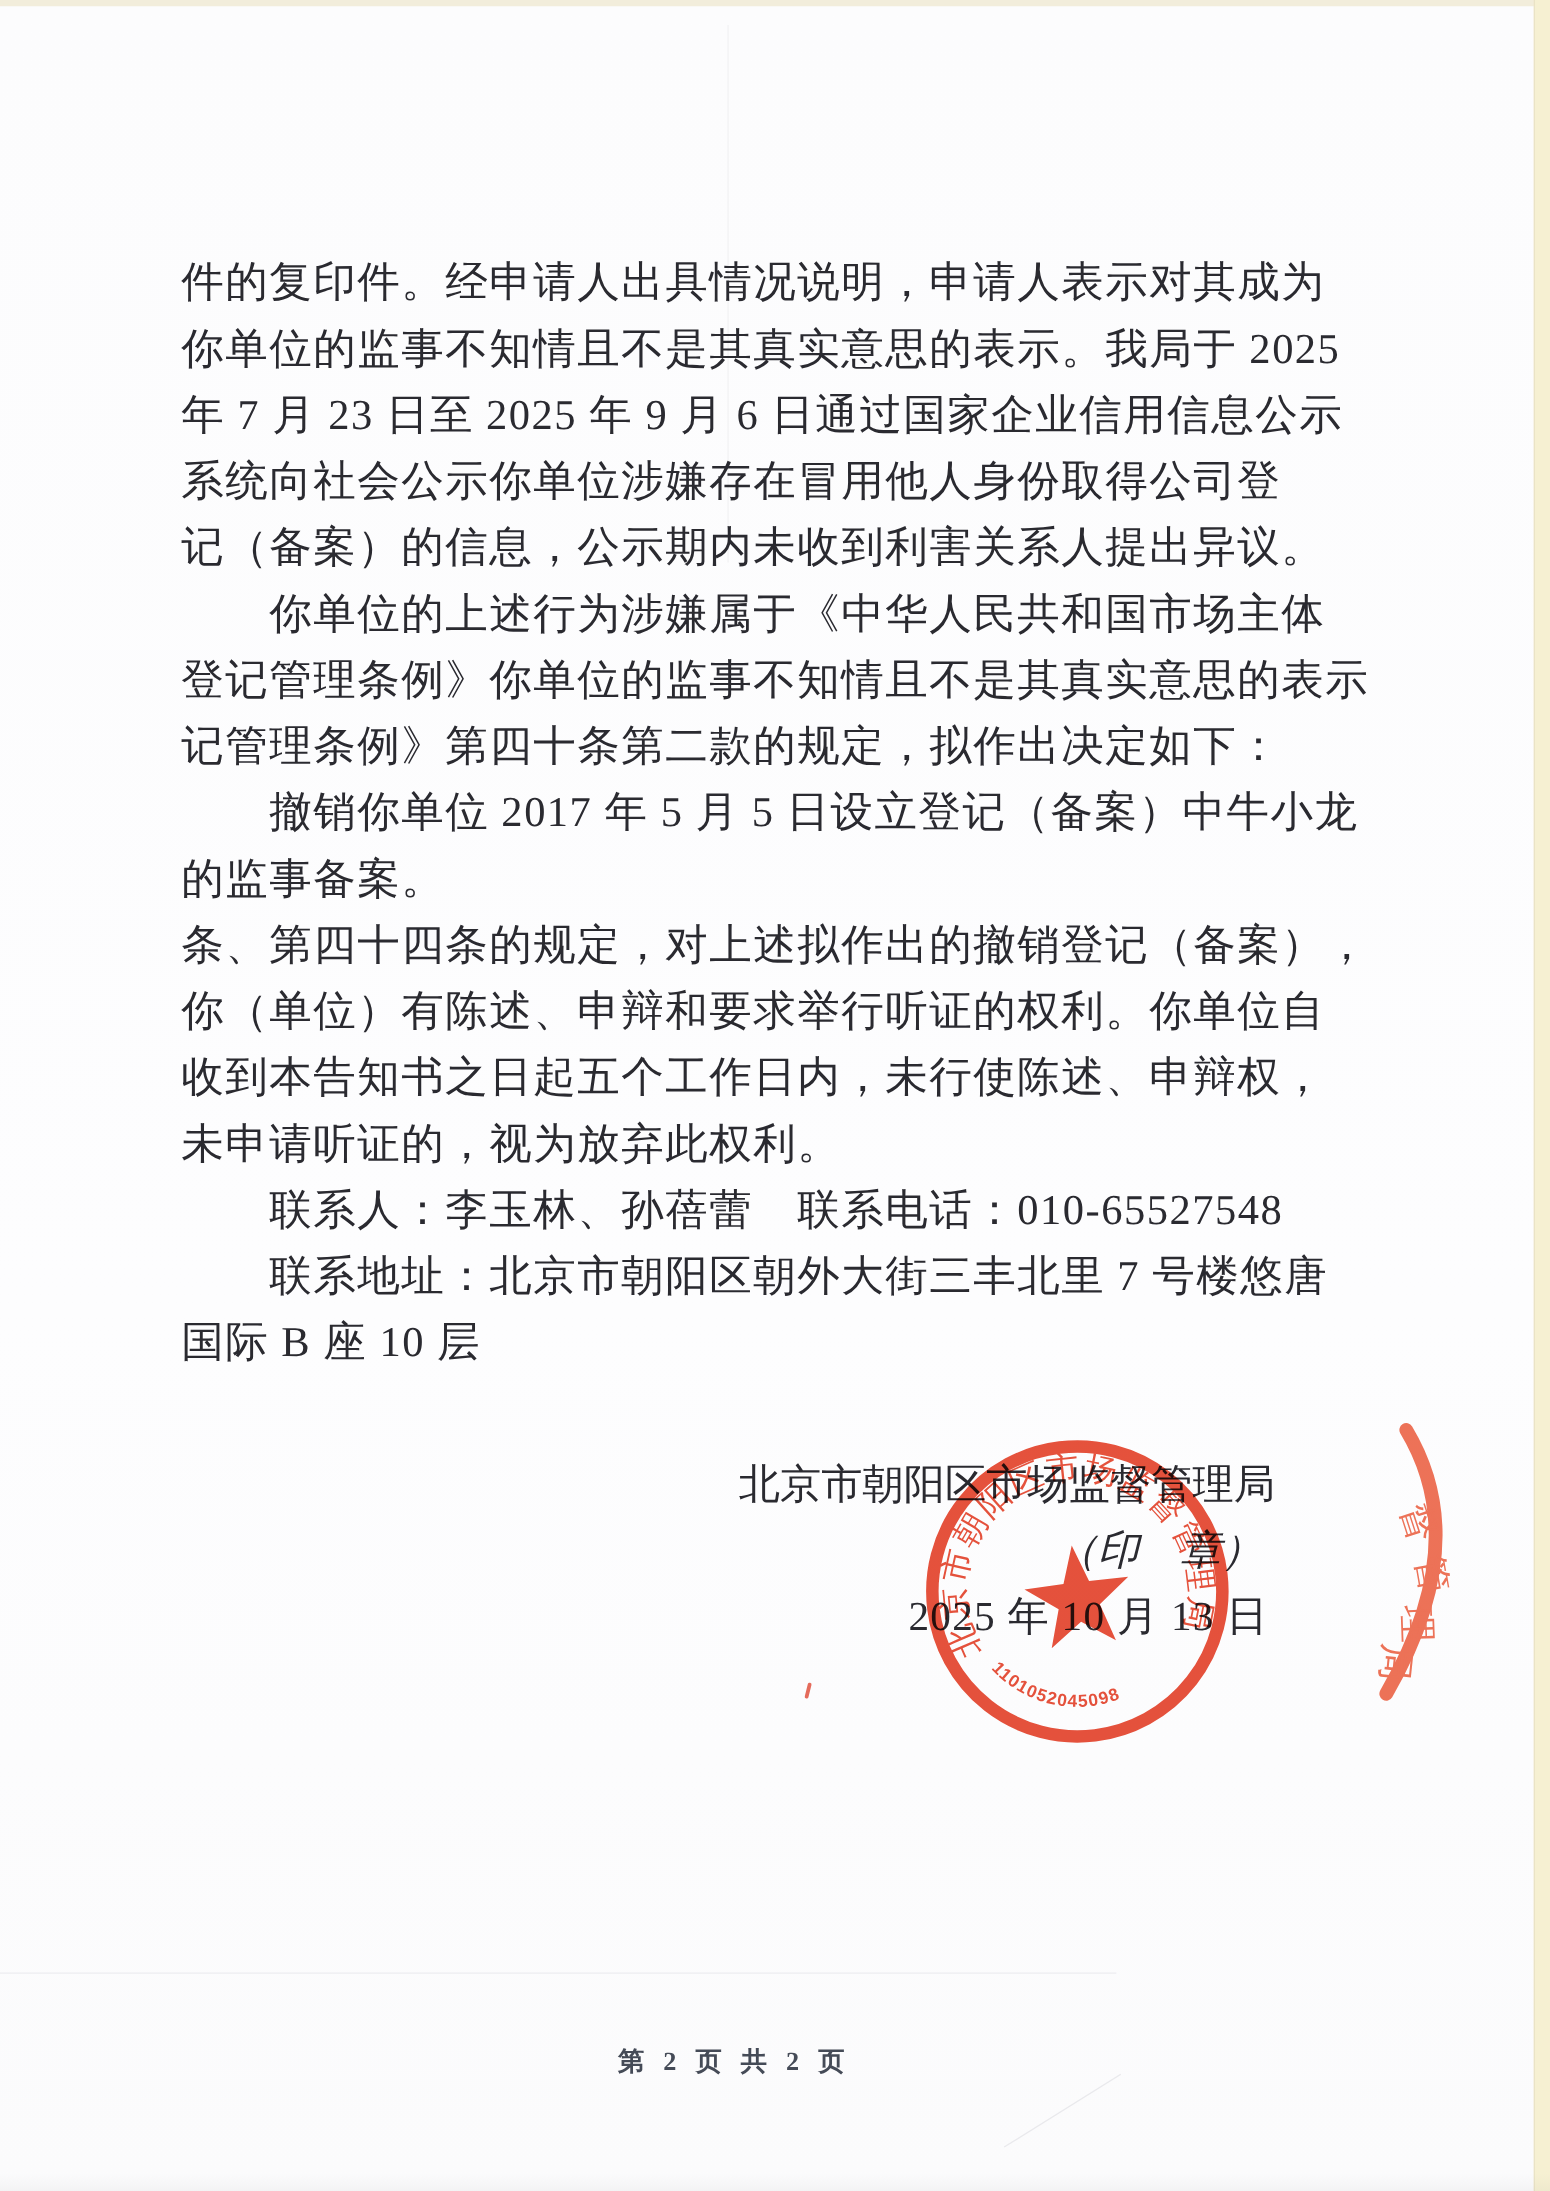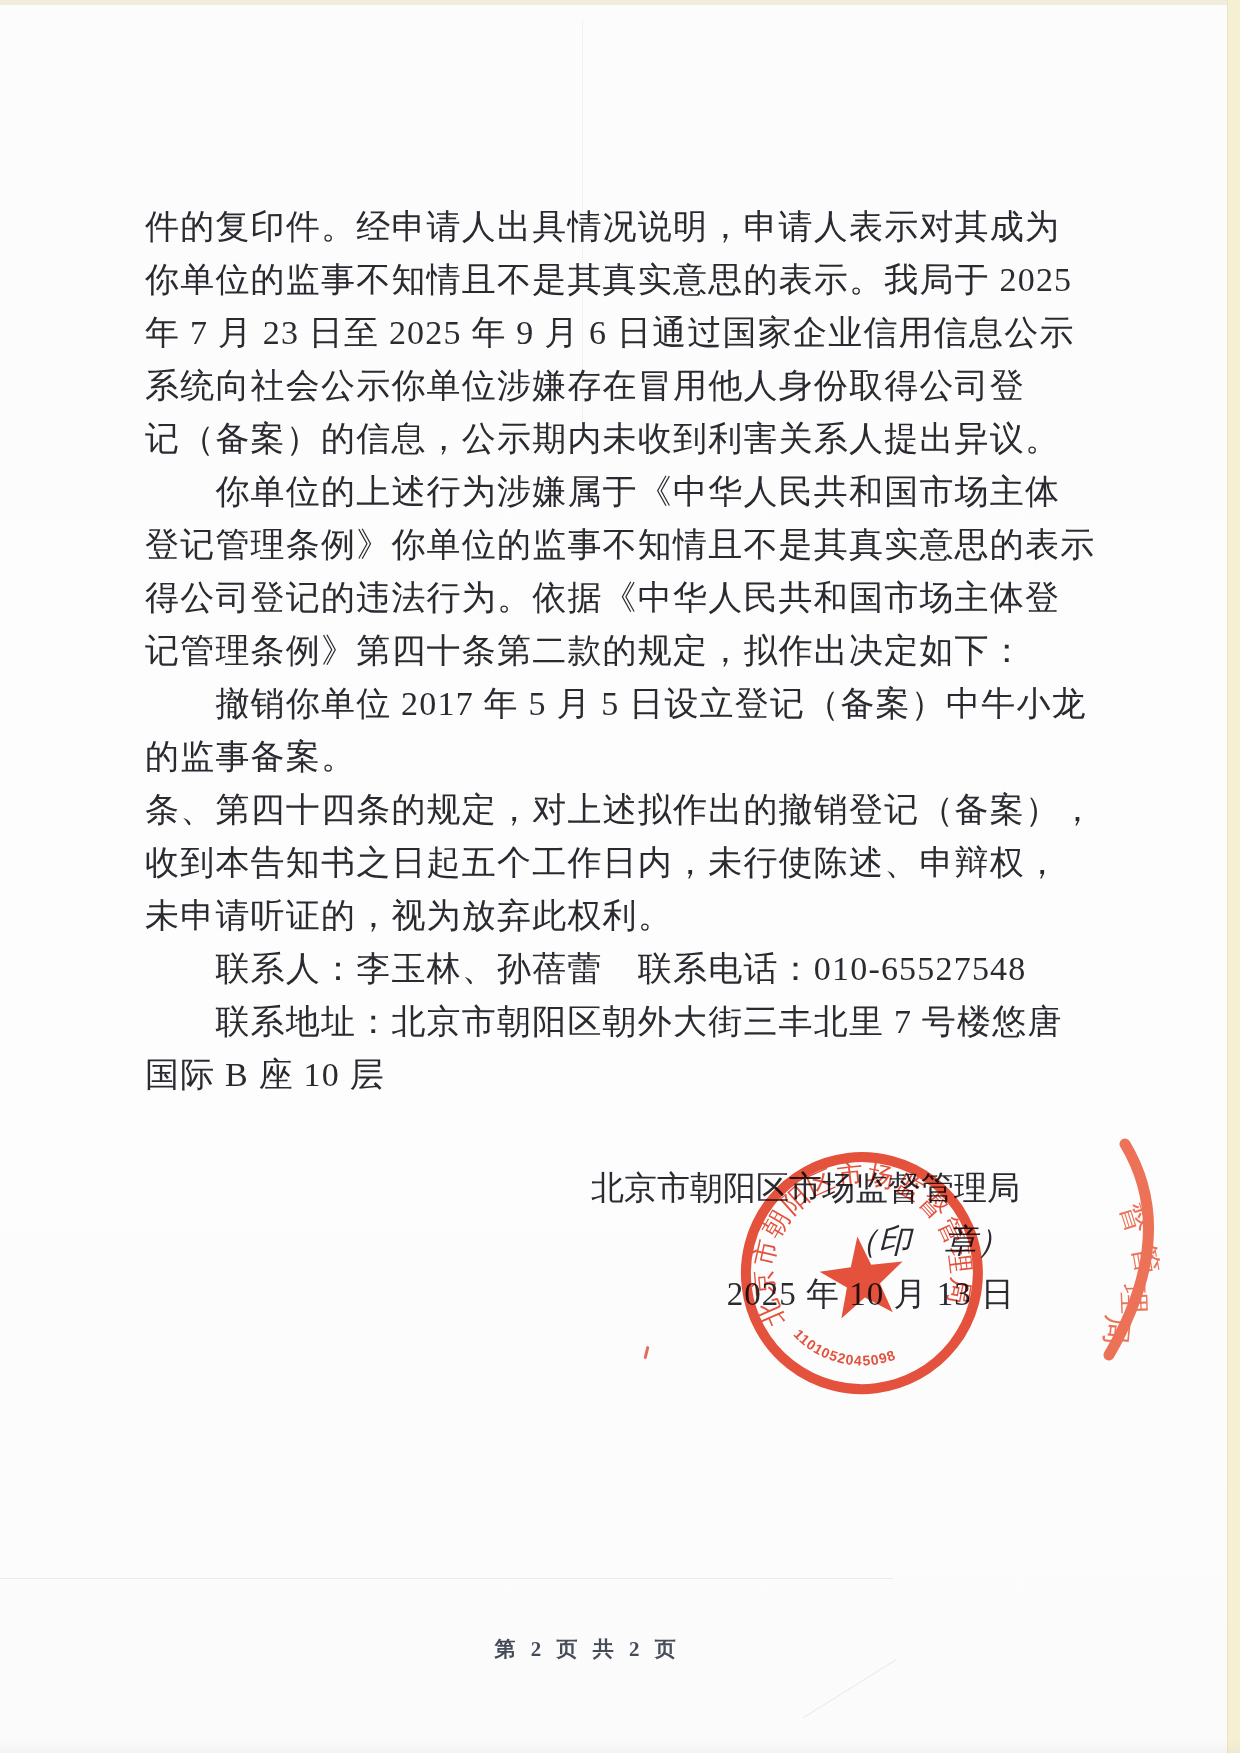--- a/index.html
+++ b/index.html
@@ -72,25 +72,25 @@
   <div class="shade-bottom"></div>
 
   <div class="doc-text">
     <div class="line">件的复印件。经申请人出具情况说明，申请人表示对其成为</div>
     <div class="line">你单位的监事不知情且不是其真实意思的表示。我局于 2025</div>
     <div class="line">年 7 月 23 日至 2025 年 9 月 6 日通过国家企业信用信息公示</div>
     <div class="line">系统向社会公示你单位涉嫌存在冒用他人身份取得公司登</div>
     <div class="line">记（备案）的信息，公示期内未收到利害关系人提出异议。</div>
     <div class="line">　　你单位的上述行为涉嫌属于《中华人民共和国市场主体</div>
     <div class="line">登记管理条例》你单位的监事不知情且不是其真实意思的表示</div>
-    <div class="line">得公司登记的违法行为。依据《中华人民共和国市场主体登</div>
     <div class="line">记管理条例》第四十条第二款的规定，拟作出决定如下：</div>
     <div class="line">　　撤销你单位 2017 年 5 月 5 日设立登记（备案）中牛小龙</div>
     <div class="line">的监事备案。</div>
     <div class="line">条、第四十四条的规定，对上述拟作出的撤销登记（备案），</div>
+    <div class="line">你（单位）有陈述、申辩和要求举行听证的权利。你单位自</div>
     <div class="line">收到本告知书之日起五个工作日内，未行使陈述、申辩权，</div>
     <div class="line">未申请听证的，视为放弃此权利。</div>
     <div class="line">　　联系人：李玉林、孙蓓蕾　联系电话：010-65527548</div>
     <div class="line">　　联系地址：北京市朝阳区朝外大街三丰北里 7 号楼悠唐</div>
     <div class="line">国际 B 座 10 层</div>
   </div>
 
   <div class="sig">
     <div class="sig-agency">北京市朝阳区市场监督管理局</div>
     <div class="seal-note">（印　章）</div>

